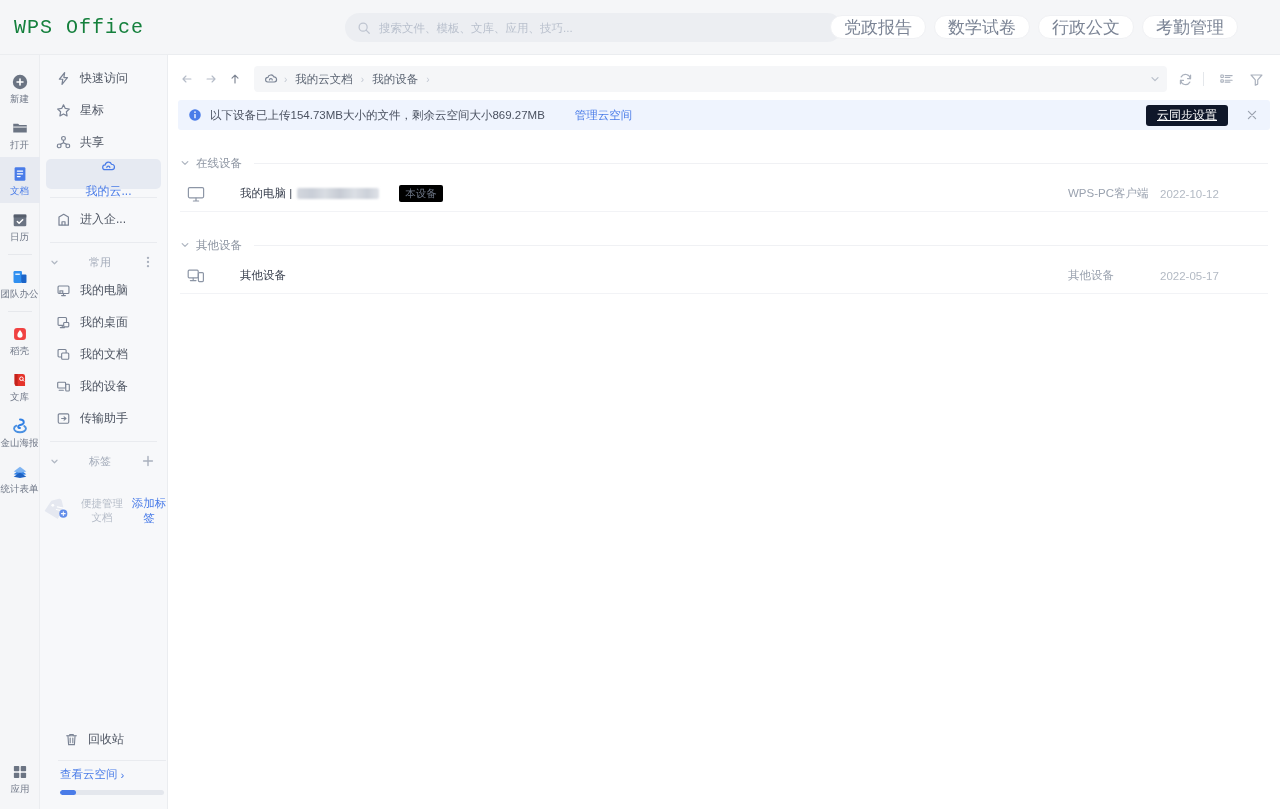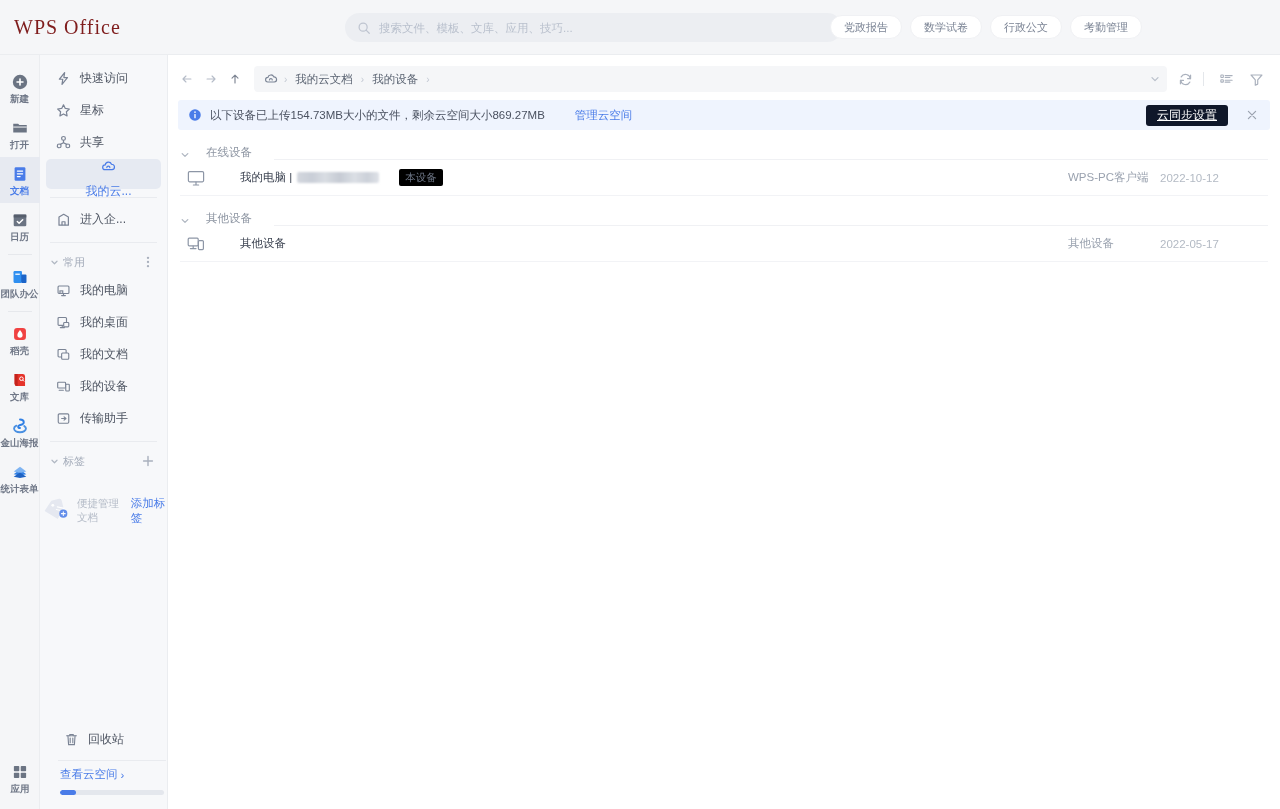--- a/index.html
+++ b/index.html
@@ -17,22 +17,22 @@
     height: 55px; min-height: 55px;
     background: #f5f6f8;
     display: flex; align-items: center;
     position: relative;
     border-bottom: 1px solid #ebedf0;
   }
   .brand {
     margin-left: 14px;
     font-size: 20px;
     letter-spacing: 1px;
-    color: #7f1d1d;
-    font-family: Liberation Serif, serif;
+    color: #15803d;
+    font-family: Liberation Mono, monospace;
     font-weight: 400;
     white-space: nowrap;
   }
   .search-wrap {
     position: absolute; left: 345px; top: 13px;
     width: 497px; height: 29px;
     background: #eceef2;
     border-radius: 15px;
     display: flex; align-items: center;
     padding: 0 12px;
@@ -43,21 +43,21 @@
     font-size: 11.5px; color: #9aa3b5;
     width: 100%;
     font-family: "Liberation Sans", sans-serif;
   }
   .search-input::placeholder { color: #b9c0cd; }
   .quicklinks { position: absolute; left: 830px; top: 15px; display: flex; gap: 8px; }
   .ql {
     height: 24px; padding: 0 13px;
     border-radius: 12px; background: #fff;
     display: flex; align-items: center;
-    font-size: 11px; color: #7b8495;
+    font-size: 17px; color: #7b8495;
     white-space: nowrap; cursor: pointer;
     border: 1px solid #f0f1f4;
   }
 
   
   .body { flex: 1; display: flex; min-height: 0; }
 
   
   .rail {
     width: 40px; min-width: 40px;
@@ -66,35 +66,36 @@
     display: flex; flex-direction: column; align-items: center;
     position: relative;
     padding-top: 10px;
   }
   .rail-item {
     width: 40px; height: 46px;
     display: flex; flex-direction: column; align-items: center; justify-content: center;
     cursor: pointer; gap: 3px;
     position: relative;
   }
-  .rail-item .ri-label { font-size: 9.5px; color: #6f7787; line-height: 1; white-space: nowrap; font-weight: bold; }
+  .rail-item .ri-label { font-size: 9.5px; color: #6f7787; line-height: 1; white-space: nowrap; }
   .rail-item.active { background: #e7eaf1; }
   .rail-item.active .ri-label { color: #4a7ce8; }
   .rail-sep { width: 24px; height: 1px; background: #e6e8ec; margin: 5px 0; }
   .rail-bottom { position: absolute; bottom: 8px; left: 0; width: 40px; }
   .ri-ico { width: 18px; height: 18px; display: block; }
 
   
   .sidebar {
     width: 128px; min-width: 128px;
     background: #f7f8fa;
     border-right: 1px solid #ebedf0;
     display: flex; flex-direction: column;
     padding-top: 8px;
     position: relative;
+    text-align: center;
   }
   .nav-item {
     height: 30px; margin: 0 6px 2px 6px;
     border-radius: 5px;
     display: flex; align-items: center;
     padding-left: 10px; gap: 9px;
     font-size: 12px; color: #4e5562;
     cursor: pointer; white-space: nowrap;
   }
   .nav-item.active { background: #e6eaf2; color: #4a7ce8; flex-direction: column; }
@@ -179,22 +180,22 @@
     text-decoration: underline;
   }
   .banner-close {
     width: 20px; height: 20px; display: flex; align-items: center; justify-content: center;
     color: #9aa2af; cursor: pointer; margin-left: 6px;
   }
 
   
   .list { flex: 1; padding: 0 12px 0 12px; overflow: hidden; }
   .group-head {
-    height: 26px; display: flex; align-items: flex-end; gap: 16px;
-    margin-top: 4px; cursor: pointer;
+    height: 26px; display: flex; align-items: center; gap: 6px;
+    margin-top: 20px; cursor: pointer;
   }
   .group-chev { width: 10px; height: 10px; color: #b0b7c2; flex: none; }
   .group-label { font-size: 11.5px; color: #8d95a2; white-space: nowrap; }
   .group-rule { flex: 1; height: 1px; background: #f0f1f4; margin-left: 6px; }
 
   .row {
     height: 36px; display: flex; align-items: center;
     border-bottom: 1px solid #f2f3f6;
     padding-left: 6px; cursor: pointer; gap: 24px;
   }

